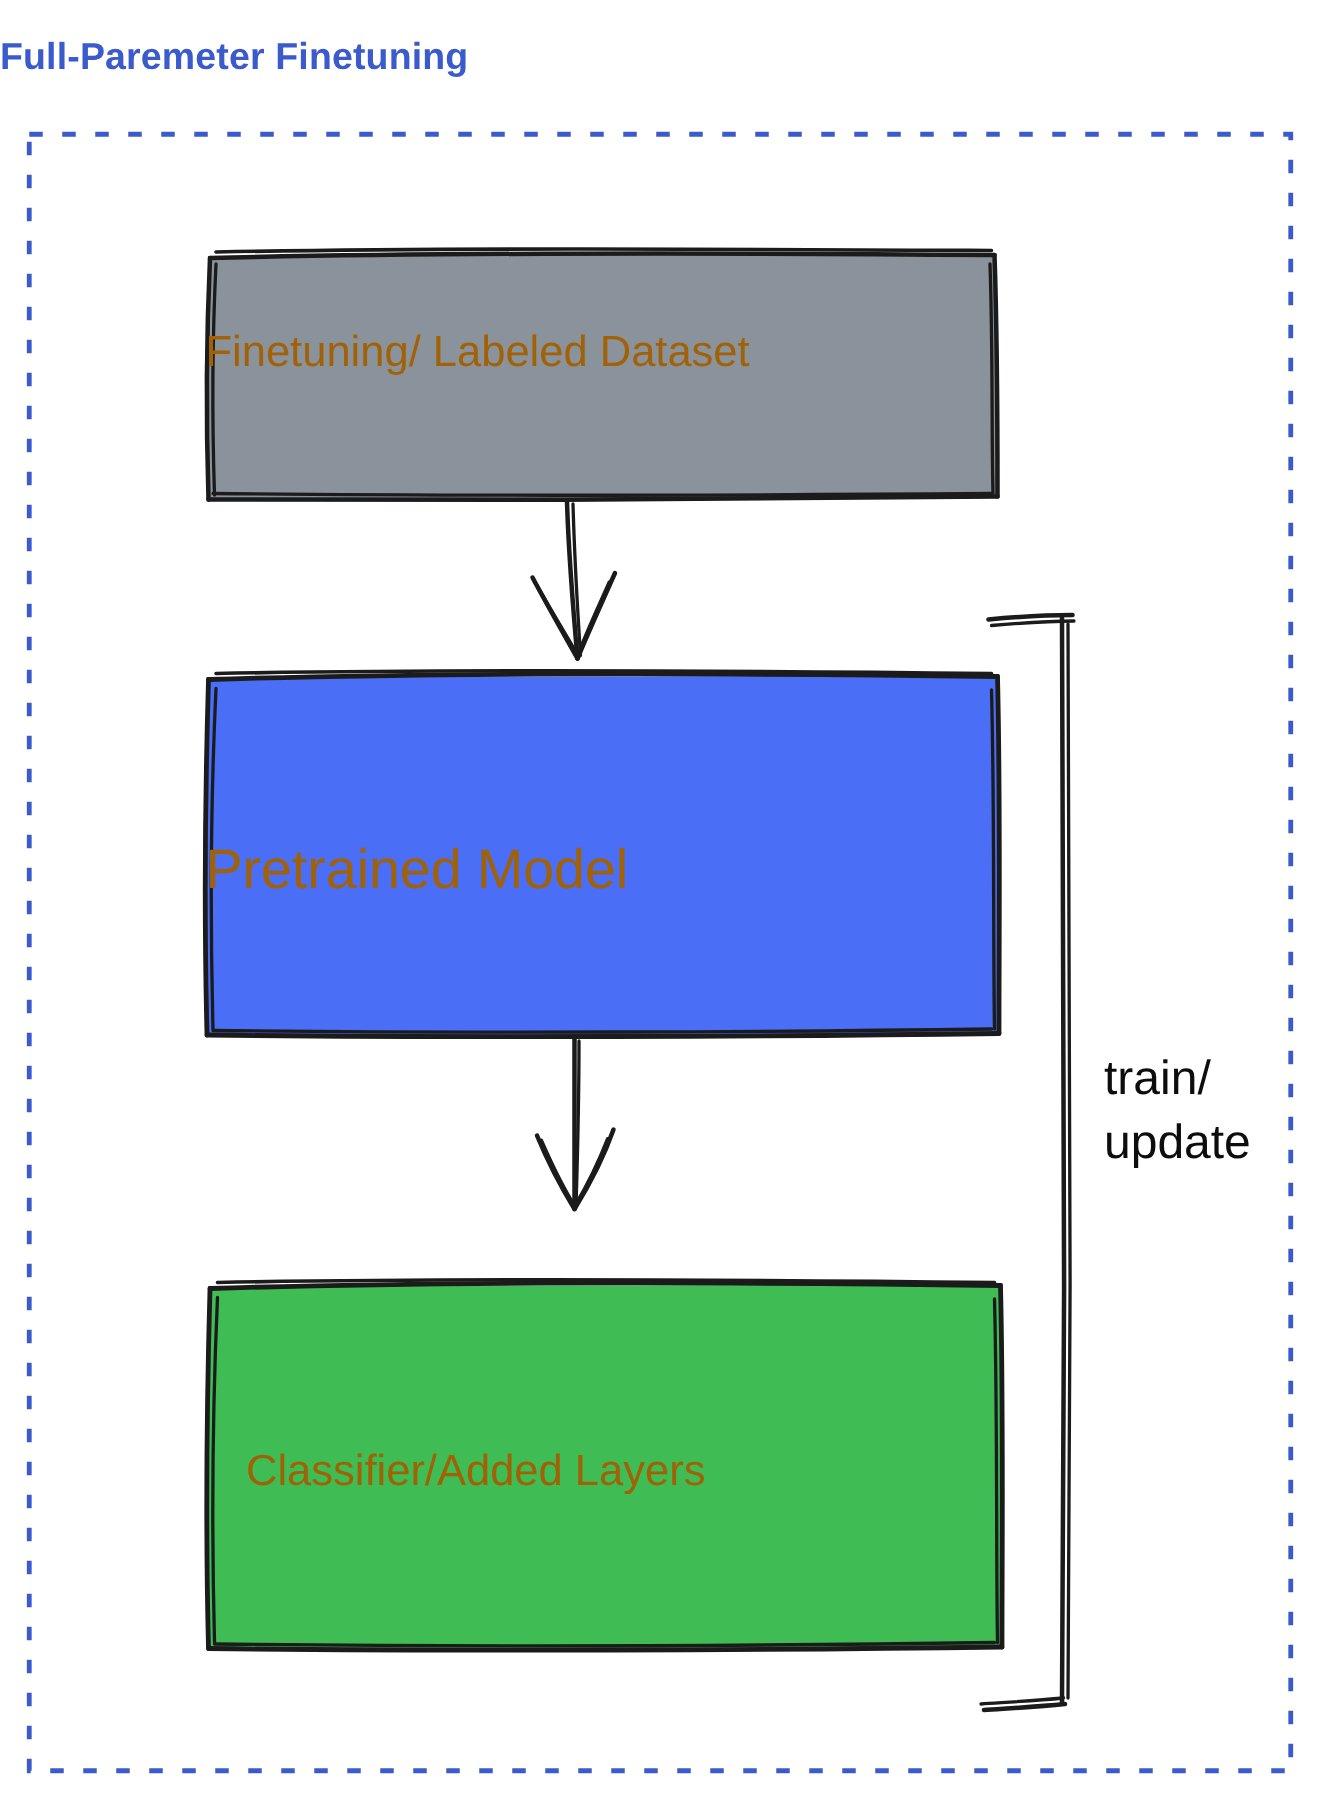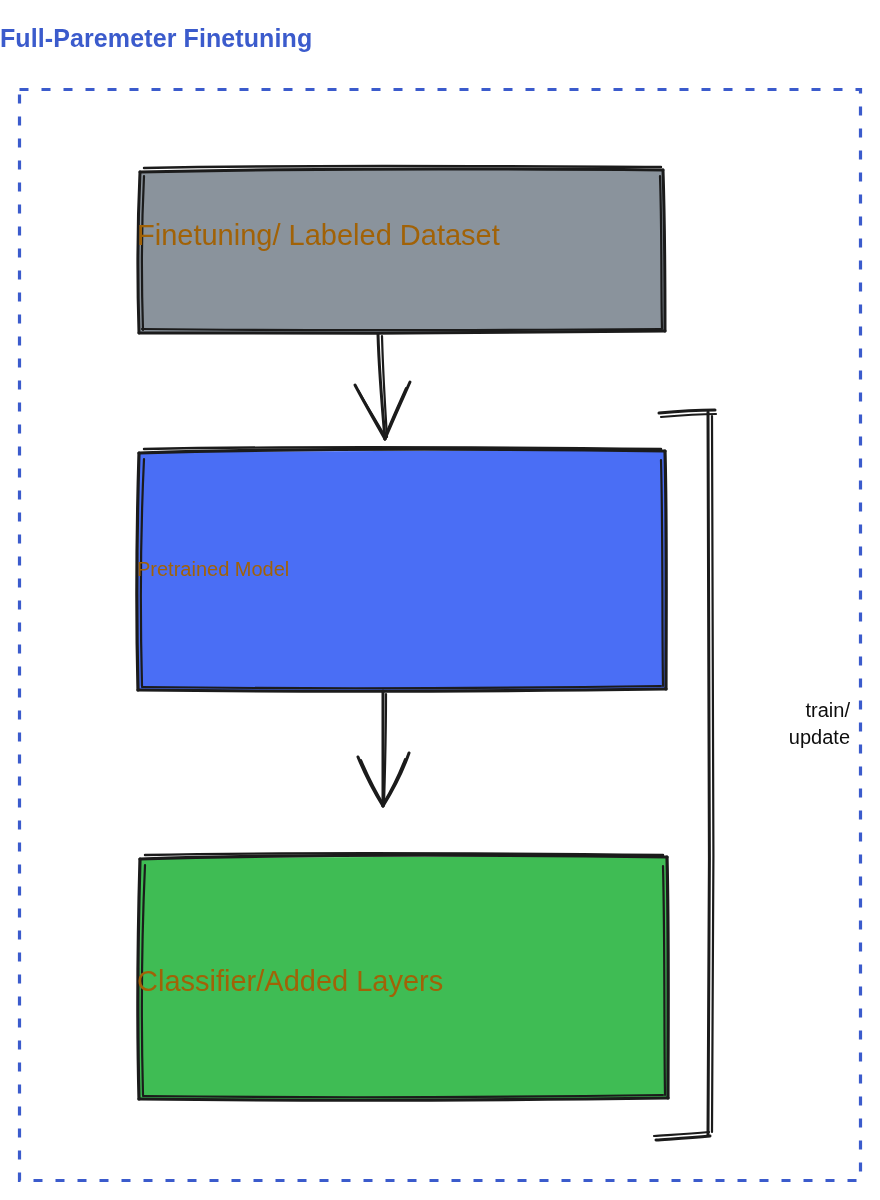--- a/index.html
+++ b/index.html
@@ -45,37 +45,38 @@
   .label-dataset {
     left: 137px;
     top: 218px;
     width: 528px;
     font-size: 29px;
   }
   .label-pretrained {
     left: 137px;
     top: 557px;
     width: 528px;
-    font-size: 20px;
+    font-size: 37px;
   }
   .label-classifier {
     left: 137px;
     top: 964px;
     width: 528px;
     font-size: 29px;
+    padding-left: 27px;
   }
   .edge-label {
     position: absolute;
-    left: 720px;
+    left: 736px;
     top: 697px;
     width: 130px;
     font-family: "Liberation Sans", sans-serif;
-    font-size: 20px;
+    font-size: 32px;
     color: #0d0d0d;
-    text-align: right;
+    text-align: left;
     line-height: 1.33;
     white-space: pre-line;
   }
 </style>
 </head>
 <body>
 
 <svg id="canvas" viewBox="0 0 880 1200" xmlns="http://www.w3.org/2000/svg">
 
   <g>

